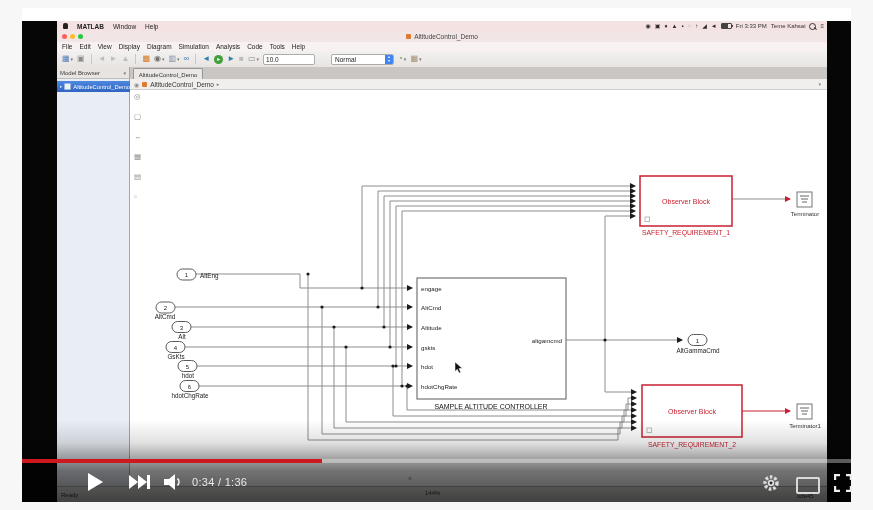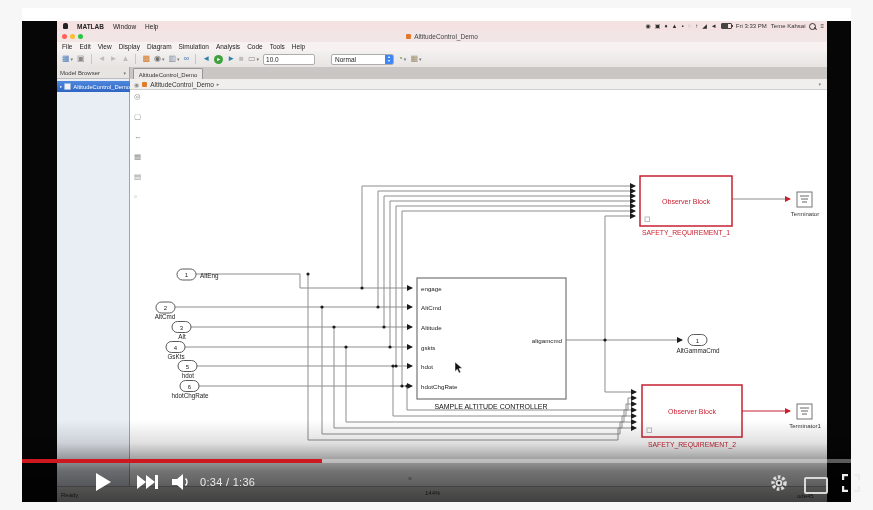--- a/index.html
+++ b/index.html
@@ -58,21 +58,21 @@
   .canvas{left:73px;top:69px;width:697px;height:396px;background:#fff;}
   .cstrip{position:absolute;left:4px;top:2px;display:flex;flex-direction:column;gap:11px;font-size:7.5px;color:#8e8e8e;}
   .statusbar{left:0;top:465px;width:770px;height:16px;background:#e9e7e5;border-top:1px solid #b3b3b3;font-size:6px;color:#3d3d3d;}
   
   .diagram{left:0;top:0;width:873px;height:510px;pointer-events:none;}
   .diagram text{font-family:"Liberation Sans",sans-serif;}
   
   .yt-grad{left:22px;top:420px;width:829px;height:82px;background:linear-gradient(180deg,rgba(0,0,0,0) 0%,rgba(0,0,0,0.12) 28%,rgba(0,0,0,0.55) 62%,rgba(0,0,0,0.72) 100%);}
   .yt-progress{left:22px;top:459px;width:829px;height:3.5px;background:rgba(255,255,255,0.35);}
   .yt-played{position:absolute;left:0;top:0;height:3.5px;width:300px;background:#cc181e;}
-  .yt-controls{left:34px;top:466px;width:829px;height:32px;}
+  .yt-controls{left:26px;top:466px;width:829px;height:32px;}
   .play-tri{position:absolute;left:62px;top:7px;width:0;height:0;border-left:15px solid #fff;border-top:9px solid transparent;border-bottom:9px solid transparent;}
   .yt-time{position:absolute;left:166px;top:10px;font-size:11px;color:#e9e9e9;letter-spacing:0.3px;}
   .mini{position:absolute;left:770px;top:11px;width:20px;height:13px;border:2px solid #d9d9d9;border-radius:2px;}
   .ytico{position:absolute;}
 </style>
 </head>
 <body>
 
 <div class="page">
 

